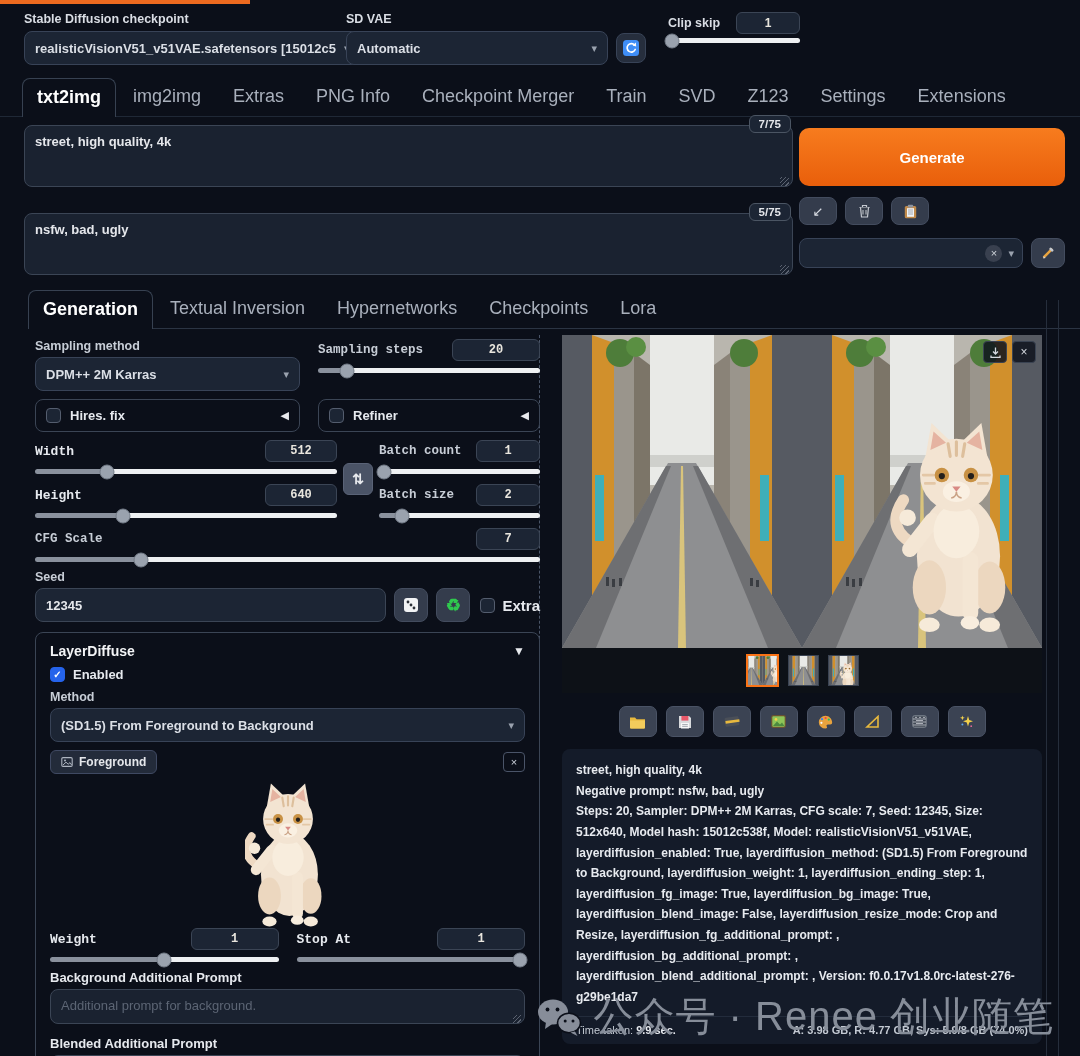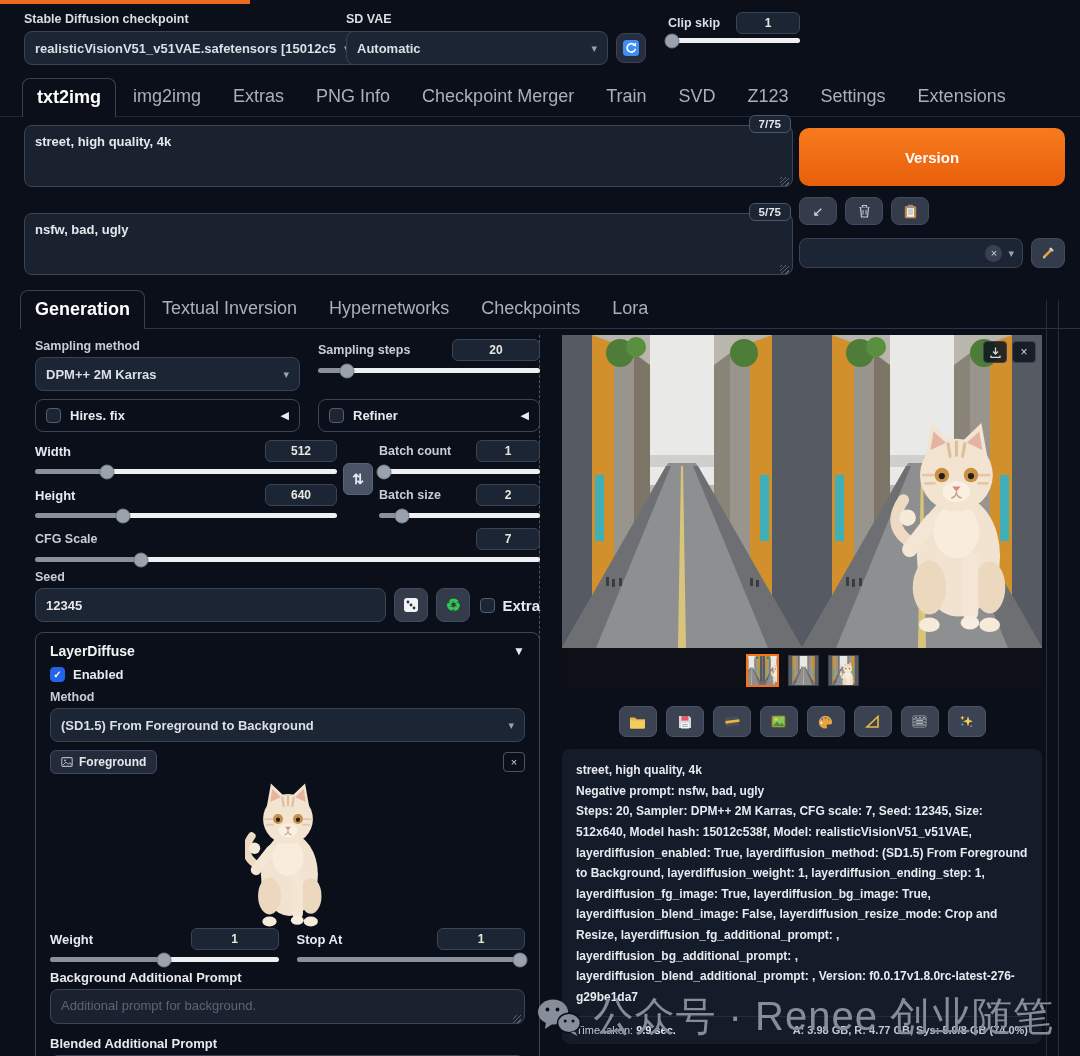--- a/index.html
+++ b/index.html
@@ -70,21 +70,21 @@
   .accbox .arr { margin-left:auto; color:#e8eaee; font-size:11px; }
 
   .cb { width:15px; height:15px; border-radius:4px; background:#1c2534; border:1px solid #545d6e; flex:none; display:flex; align-items:center; justify-content:center; cursor:pointer; }
   .cb.checked { background:#2563eb; border-color:#2563eb; color:#fff; font-size:10px; font-weight:700; }
 
   .dims { display:flex; margin-top:8px; }
   .dims-left { width:302px; }
   .dims-mid { width:42px; display:flex; align-items:center; justify-content:center; }
   .dims-right { flex:1; }
   .swapbtn { width:30px; height:32px; background:#4a5366; border:1px solid #5a6377; border-radius:6px; color:#e8eaee; font-size:14px; font-weight:700; display:flex; align-items:center; justify-content:center; cursor:pointer; }
-  .sliderblock .hdr-between { height:22px; }
+  .sliderblock .hdr-between { height:22px;font-family:Liberation Mono, monospace; }
   .sliderblock .slider { margin-top:7px; }
 
   .seedrow { display:flex; align-items:center; gap:8px; margin-top:4px; }
   .seedinput { flex:1; height:34px; background:#1c2534; border:1px solid #3b4555; border-radius:8px; color:#e5e7eb; font-size:13px; font-weight:600; font-family:"Liberation Sans",sans-serif; padding:0 10px; outline:none; }
   .seedbtn { width:34px; height:34px; display:flex; align-items:center; justify-content:center; background:#343c4c; border:1px solid #434c5e; border-radius:8px; cursor:pointer; flex:none; }
   .extra-wrap { display:flex; align-items:center; gap:7px; margin-left:2px; }
 
   .ldbox { border:1px solid #3b4555; border-radius:8px; margin-top:10px; padding:10px 14px 10px 14px; }
   .ldtitle { font-size:14px; font-weight:700; color:#f3f4f6; }
   .chiprow { display:flex; align-items:center; margin-top:8px; }
@@ -259,21 +259,21 @@
         <textarea class="prompt" style="">street, high quality, 4k</textarea>
       </div>
       <div class="gap18"></div>
       <div class="ta-wrap">
         <div class="counter">5/75</div>
         <textarea class="prompt" style="">nsfw, bad, ugly</textarea>
       </div>
     </div>
 
     <div class="gen-col">
-      <button class="btn-generate">Version</button>
+      <button class="btn-generate">Generate</button>
       <div class="toolrow">
         <div class="smallbtn">
             <span>↙</span>
           </div>
         <div class="smallbtn">
           <svg width="13" height="14" viewBox="0 0 13 14">
             <path d="M1.5,3.5 h10 M4.5,3.5 v-2 h4 v2" stroke="#c6cad1" stroke-width="1.2" fill="none"></path>
             <path d="M2.5,3.5 l1,9.5 h6 l1,-9.5" stroke="#c6cad1" stroke-width="1.2" fill="#39404d"></path>
             <path d="M5,6 v4.5 M8,6 v4.5" stroke="#c6cad1" stroke-width="1"></path>
           </svg>
@@ -296,21 +296,21 @@
           <svg width="14" height="14" viewBox="0 0 14 14">
             <path d="M3.2,10.8 L10.4,3.6" stroke="#e8a33e" stroke-width="2.6" stroke-linecap="round"></path>
             <polygon points="2.2,12.6 2.8,10.1 4.6,11.9" fill="#d0d4da"></polygon>
             <path d="M9.6,2.8 l1.6,1.6" stroke="#c5c9cf" stroke-width="2.6" stroke-linecap="round"></path>
           </svg>
         </div>
       </div>
     </div>
   </div>
 
-  <div class="tabs" style="padding-left:20px;border-bottom:none;margin-top:10px">
+  <div class="tabs" style="padding-left:28px;border-bottom:none;margin-top:10px">
     <div class="tab active">Generation</div>
     <div class="tab">Textual Inversion</div>
     <div class="tab">Hypernetworks</div>
     <div class="tab">Checkpoints</div>
     <div class="tab">Lora</div>
   </div>
 
   <div class="content" style="margin-top:0">
 
     <div class="leftcol">

